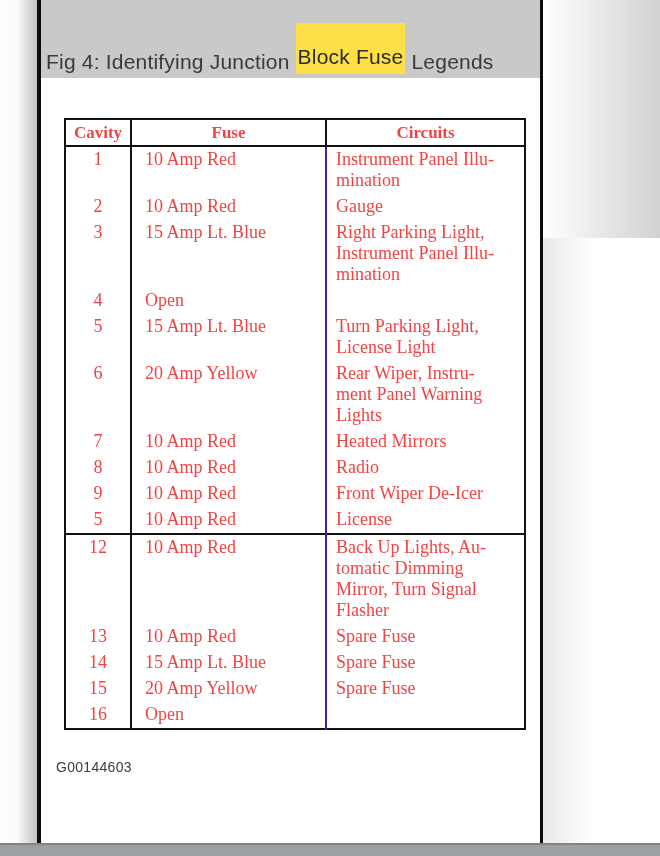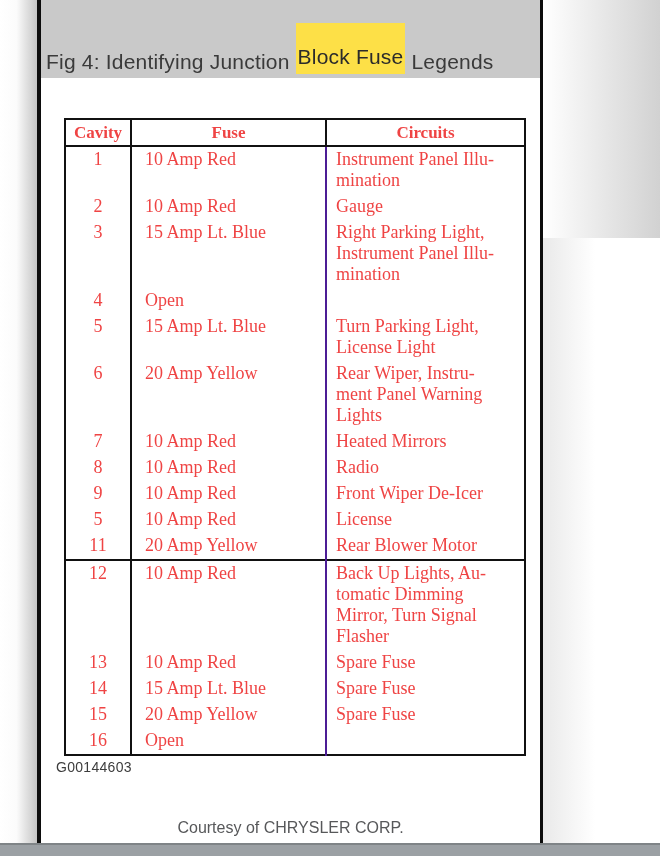--- a/index.html
+++ b/index.html
@@ -142,27 +142,20 @@
             <div>Front Wiper De-Icer</div>
           </td>
         </tr>
         <tr>
           <td class="cavity">5</td>
           <td class="fuse">10 Amp Red</td>
           <td class="circuits">
             <div>License</div>
           </td>
         </tr>
-        <tr>
-          <td class="cavity">11</td>
-          <td class="fuse">20 Amp Yellow</td>
-          <td class="circuits">
-            <div>Rear Blower Motor</div>
-          </td>
-        </tr>
         <tr class="divider">
           <td class="cavity">12</td>
           <td class="fuse">10 Amp Red</td>
           <td class="circuits">
             <div>Back Up Lights, Au-</div>
             <div>tomatic Dimming</div>
             <div>Mirror, Turn Signal</div>
             <div>Flasher</div>
           </td>
         </tr>
@@ -189,21 +182,20 @@
         </tr>
         <tr>
           <td class="cavity">16</td>
           <td class="fuse">Open</td>
           <td class="circuits"></td>
         </tr>
       </tbody>
   </table>
 
   <div class="figure-id">G00144603</div>
-  <div class="courtesy">Courtesy of CHRYSLER CORP.</div>
 
   <div class="border-right"></div>
   <div class="edge-right">
     <div class="corner-shade"></div>
     <div class="band-shade"></div>
   </div>
 
   <div class="bottom-bar"></div>
 </div>
 

